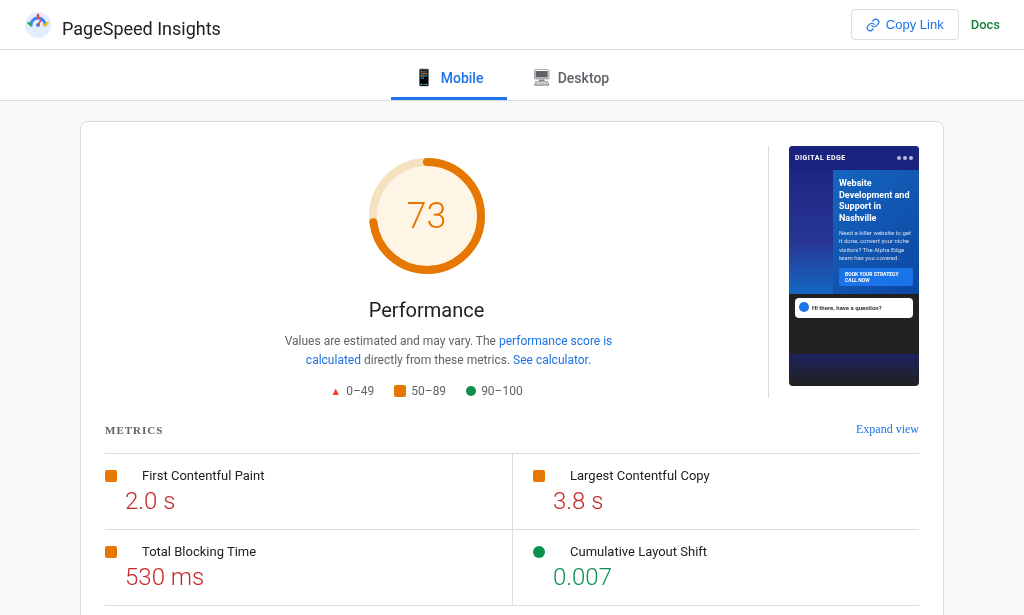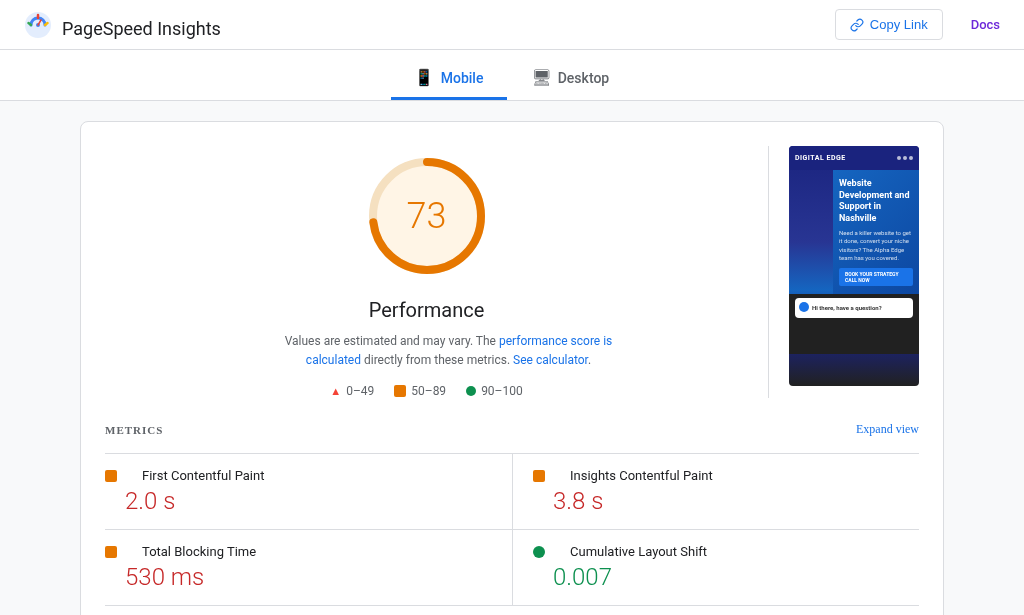--- a/index.html
+++ b/index.html
@@ -30,38 +30,38 @@
       height: 28px;
     }
     .header-title {
       font-size: 18px;
       font-weight: 400;
       color: #202124;
     }
     .header-right {
       display: flex;
       align-items: center;
-      gap: 28px;
+      gap: 12px;
     }
     .copy-link-btn {
       display: flex;
       align-items: center;
       gap: 6px;
       border: 1px solid #dadce0;
       border-radius: 4px;
       padding: 7px 14px;
       background: #fff;
       cursor: pointer;
       font-size: 13px;
       color: #1a73e8;
       font-weight: 500;
     }
     .docs-link {
       font-size: 13px;
-      color: #6d28d9;
+      color: #15803d;
       text-decoration: none;
       font-weight: 500;
       cursor: pointer;
     }
 
     
     .tabs-bar {
       background: #fff;
       display: flex;
       justify-content: center;
@@ -453,21 +453,21 @@
         <div class="metric-name-row">
           <div class="metric-dot-orange"></div>
           <span>First Contentful Paint</span>
         </div>
         <div class="metric-value red">2.0 s</div>
       </div>
 
       <div class="metric-item">
         <div class="metric-name-row">
           <div class="metric-dot-orange"></div>
-          <span>Insights Contentful Paint</span>
+          <span>Largest Contentful Copy</span>
         </div>
         <div class="metric-value red">3.8 s</div>
       </div>
 
       <div class="metric-item">
         <div class="metric-name-row">
           <div class="metric-dot-orange"></div>
           <span>Total Blocking Time</span>
         </div>
         <div class="metric-value red">530 ms</div>

